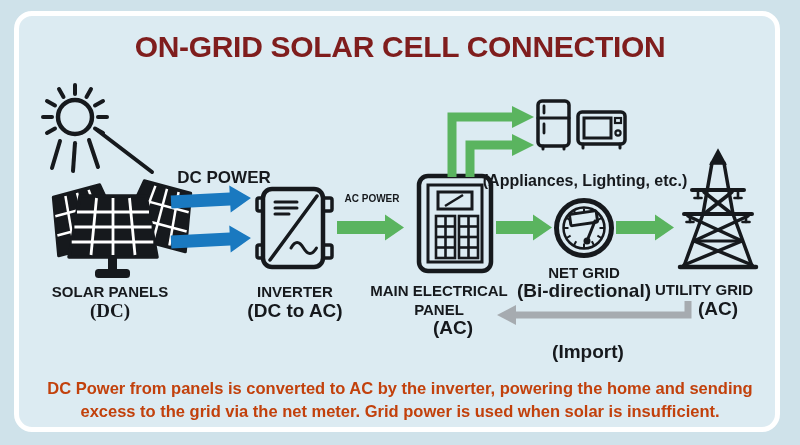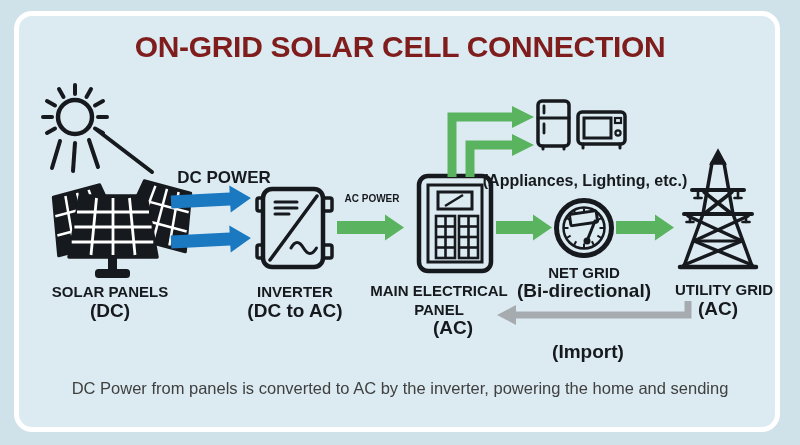--- a/index.html
+++ b/index.html
@@ -8,21 +8,21 @@
   .card{position:absolute;left:14px;top:11px;width:766px;height:421px;background:#dcebf2;
         border:5px solid #ffffff;border-radius:18px;box-sizing:border-box;}
   .title{position:absolute;left:0;top:30px;width:800px;text-align:center;
          font-size:30px;font-weight:bold;letter-spacing:-0.3px;color:#7f1d1d;}
   svg.overlay{position:absolute;left:0;top:0;width:800px;height:445px;}
   .lbl{position:absolute;transform:translateX(-50%);font-weight:bold;color:#16191d;
        text-align:center;white-space:nowrap;font-size:15px;line-height:1.1;}
   .sub{font-size:19px;}
   .wrap{white-space:normal;width:150px;line-height:18.5px;}
   .caption{position:absolute;left:0;top:377px;width:800px;text-align:center;
-           font-size:16.5px;font-weight:normal;color:#404040;line-height:22.5px;}
+           font-size:16.5px;font-weight:bold;color:#c2410c;line-height:22.5px;}
 </style>
 </head>
 <body>
 
 <div class="canvas">
   <div class="card"></div>
 
   <div class="title">ON-GRID SOLAR CELL CONNECTION</div>
 
   <svg class="overlay" viewBox="0 0 800 445">
@@ -211,34 +211,35 @@
     <g>
       <polyline points="688,301 688,315 516,315" fill="none" stroke="#a6abb0" stroke-width="7"></polyline>
       <polygon points="516,305 497,315 516,325" fill="#a6abb0"></polygon>
     </g>
   </svg>
 
   <div class="lbl" style="left:212px;top:169px;font-size:17px;margin-left:12px;">DC POWER</div>
   <div class="lbl" style="left:372px;top:193px;font-size:10px;">AC POWER</div>
 
   <div class="lbl" style="left:110px;top:284px;">SOLAR PANELS</div>
-  <div class="lbl sub" style="left:110px;top:301px;">(DC)</div>
+  <div class="lbl sub" style="left:110px;top:301px;font-family:Liberation Serif, serif;">(DC)</div>
 
   <div class="lbl" style="left:295px;top:284px;">INVERTER</div>
   <div class="lbl sub" style="left:295px;top:301px;">(DC to AC)</div>
 
   <div class="lbl wrap" style="left:439px;top:282px;">MAIN ELECTRICAL PANEL</div>
   <div class="lbl sub" style="left:453px;top:318px;">(AC)</div>
 
   <div class="lbl" style="left:585px;top:172px;font-size:16px;">(Appliances, Lighting, etc.)</div>
 
   <div class="lbl" style="left:584px;top:265px;">NET GRID</div>
   <div class="lbl sub" style="left:584px;top:281px;">(Bi-directional)</div>
 
-  <div class="lbl" style="left:724px;top:282px;">UTILITY GRID</div>
+  <div class="lbl" style="left:704px;top:282px;">UTILITY GRID</div>
   <div class="lbl sub" style="left:718px;top:299px;">(AC)</div>
 
   <div class="lbl sub" style="left:588px;top:342px;">(Import)</div>
 
   <div class="caption">
     <div>DC Power from panels is converted to AC by the inverter, powering the home and sending</div>
+    <div>excess to the grid via the net meter. Grid power is used when solar is insufficient.</div>
   </div>
 </div>
 
 </body></html>

